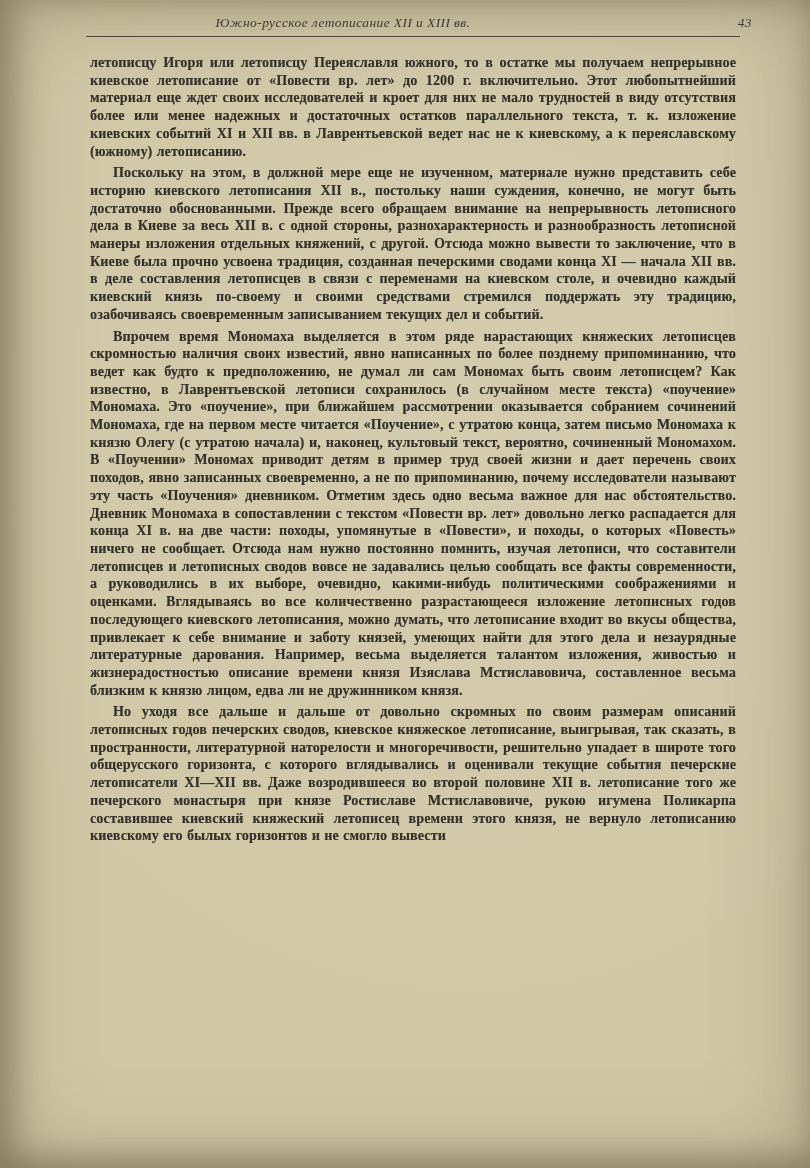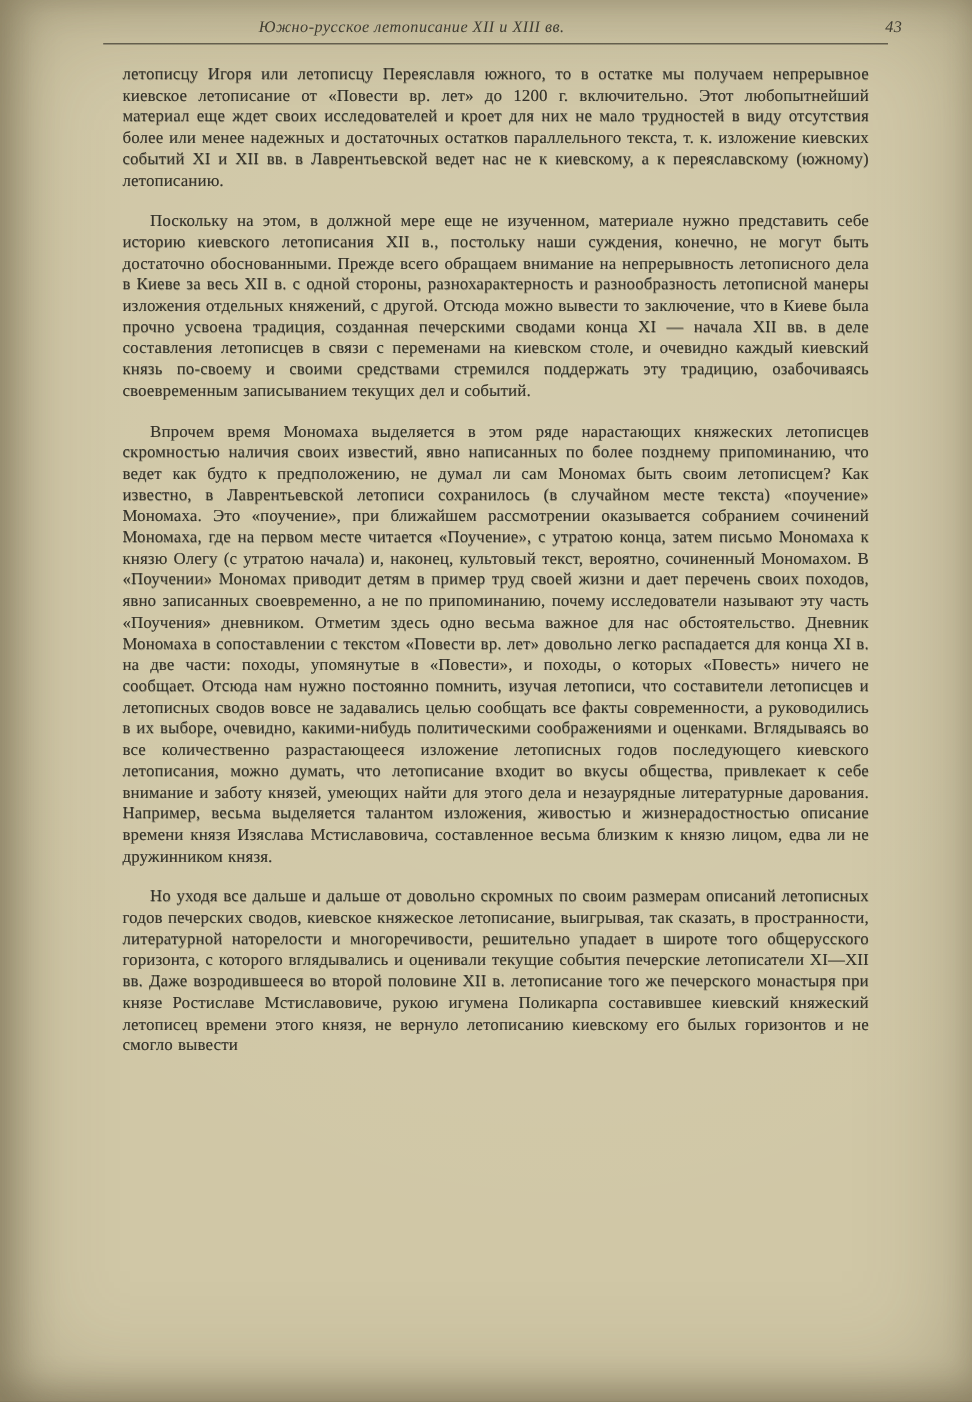--- a/index.html
+++ b/index.html
@@ -57,22 +57,23 @@
     line-height: 17.7px;
     text-align: justify;
     color: #34322a;
     letter-spacing: 0.15px;
     word-spacing: 0.6px;
     text-shadow: 0.3px 0.3px 0.5px rgba(52,50,42,0.45);
     hyphens: auto;
     -webkit-hyphens: auto;
   }
   .para {
-    margin: 16px;
+    margin: 4px;
     text-indent: 23px;
+    font-weight: bold;
   }
   .para.no-indent {
     text-indent: 0;
   }
 </style>
 </head>
 <body>
 
 <div class="page">
 

